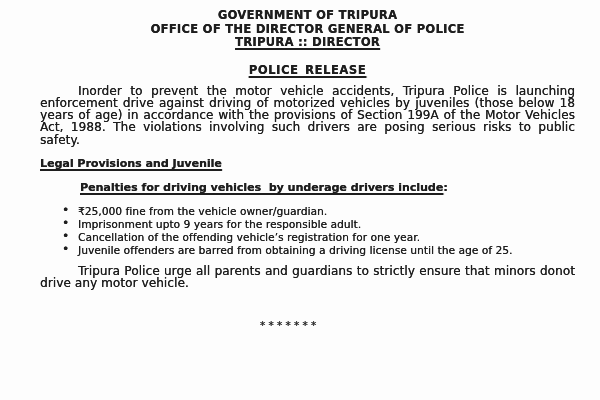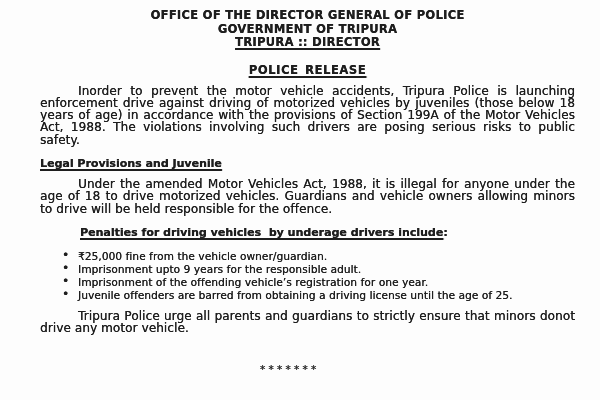--- a/index.html
+++ b/index.html
@@ -101,40 +101,39 @@
     color: #2a2a2a;
     transform: translateX(-18px);
   }
 </style>
 </head>
 <body>
 
 <div class="page">
 
   <header class="doc-header">
+    <div>GOVERNMENT OF TRIPURA</div>
     <div>OFFICE OF THE DIRECTOR GENERAL OF POLICE</div>
-    <div>GOVERNMENT OF TRIPURA</div>
     <div class="underlined">TRIPURA :: DIRECTOR</div>
   </header>
 
 
   <div class="doc-title underlined">POLICE RELEASE</div>
 
   <p class="para">Inorder to prevent the motor vehicle accidents, Tripura Police is launching enforcement drive against driving of motorized vehicles by juveniles (those below 18 years of age) in accordance with the provisions of Section 199A of the Motor Vehicles Act, 1988. The violations involving such drivers are posing serious risks to public safety.</p>
 
   <div class="sec-heading underlined">Legal Provisions and Juvenile</div>
 
-  <p class="para">Under the amended Motor Vehicles Act, 1988, it is illegal for anyone under the age of 18 to drive motorized vehicles. Guardians and vehicle owners allowing minors to drive will be held responsible for the offence.</p>
 
   <div class="pen-heading"><span class="underlined pre">Penalties for driving vehicles  by underage drivers include</span><span>:</span></div>
 
   <ul class="bullets">
     <li>₹25,000 fine from the vehicle owner/guardian.</li>
     <li>Imprisonment upto 9 years for the responsible adult.</li>
-    <li>Imprisonment of the offending vehicle’s registration for one year.</li>
+    <li>Cancellation of the offending vehicle’s registration for one year.</li>
     <li>Juvenile offenders are barred from obtaining a driving license until the age of 25.</li>
   </ul>
 
   <p class="para">Tripura Police urge all parents and guardians to strictly ensure that minors donot drive any motor vehicle.</p>
 
   <div class="end-marker">*******</div>
 
 </div>
 
 </body></html>

